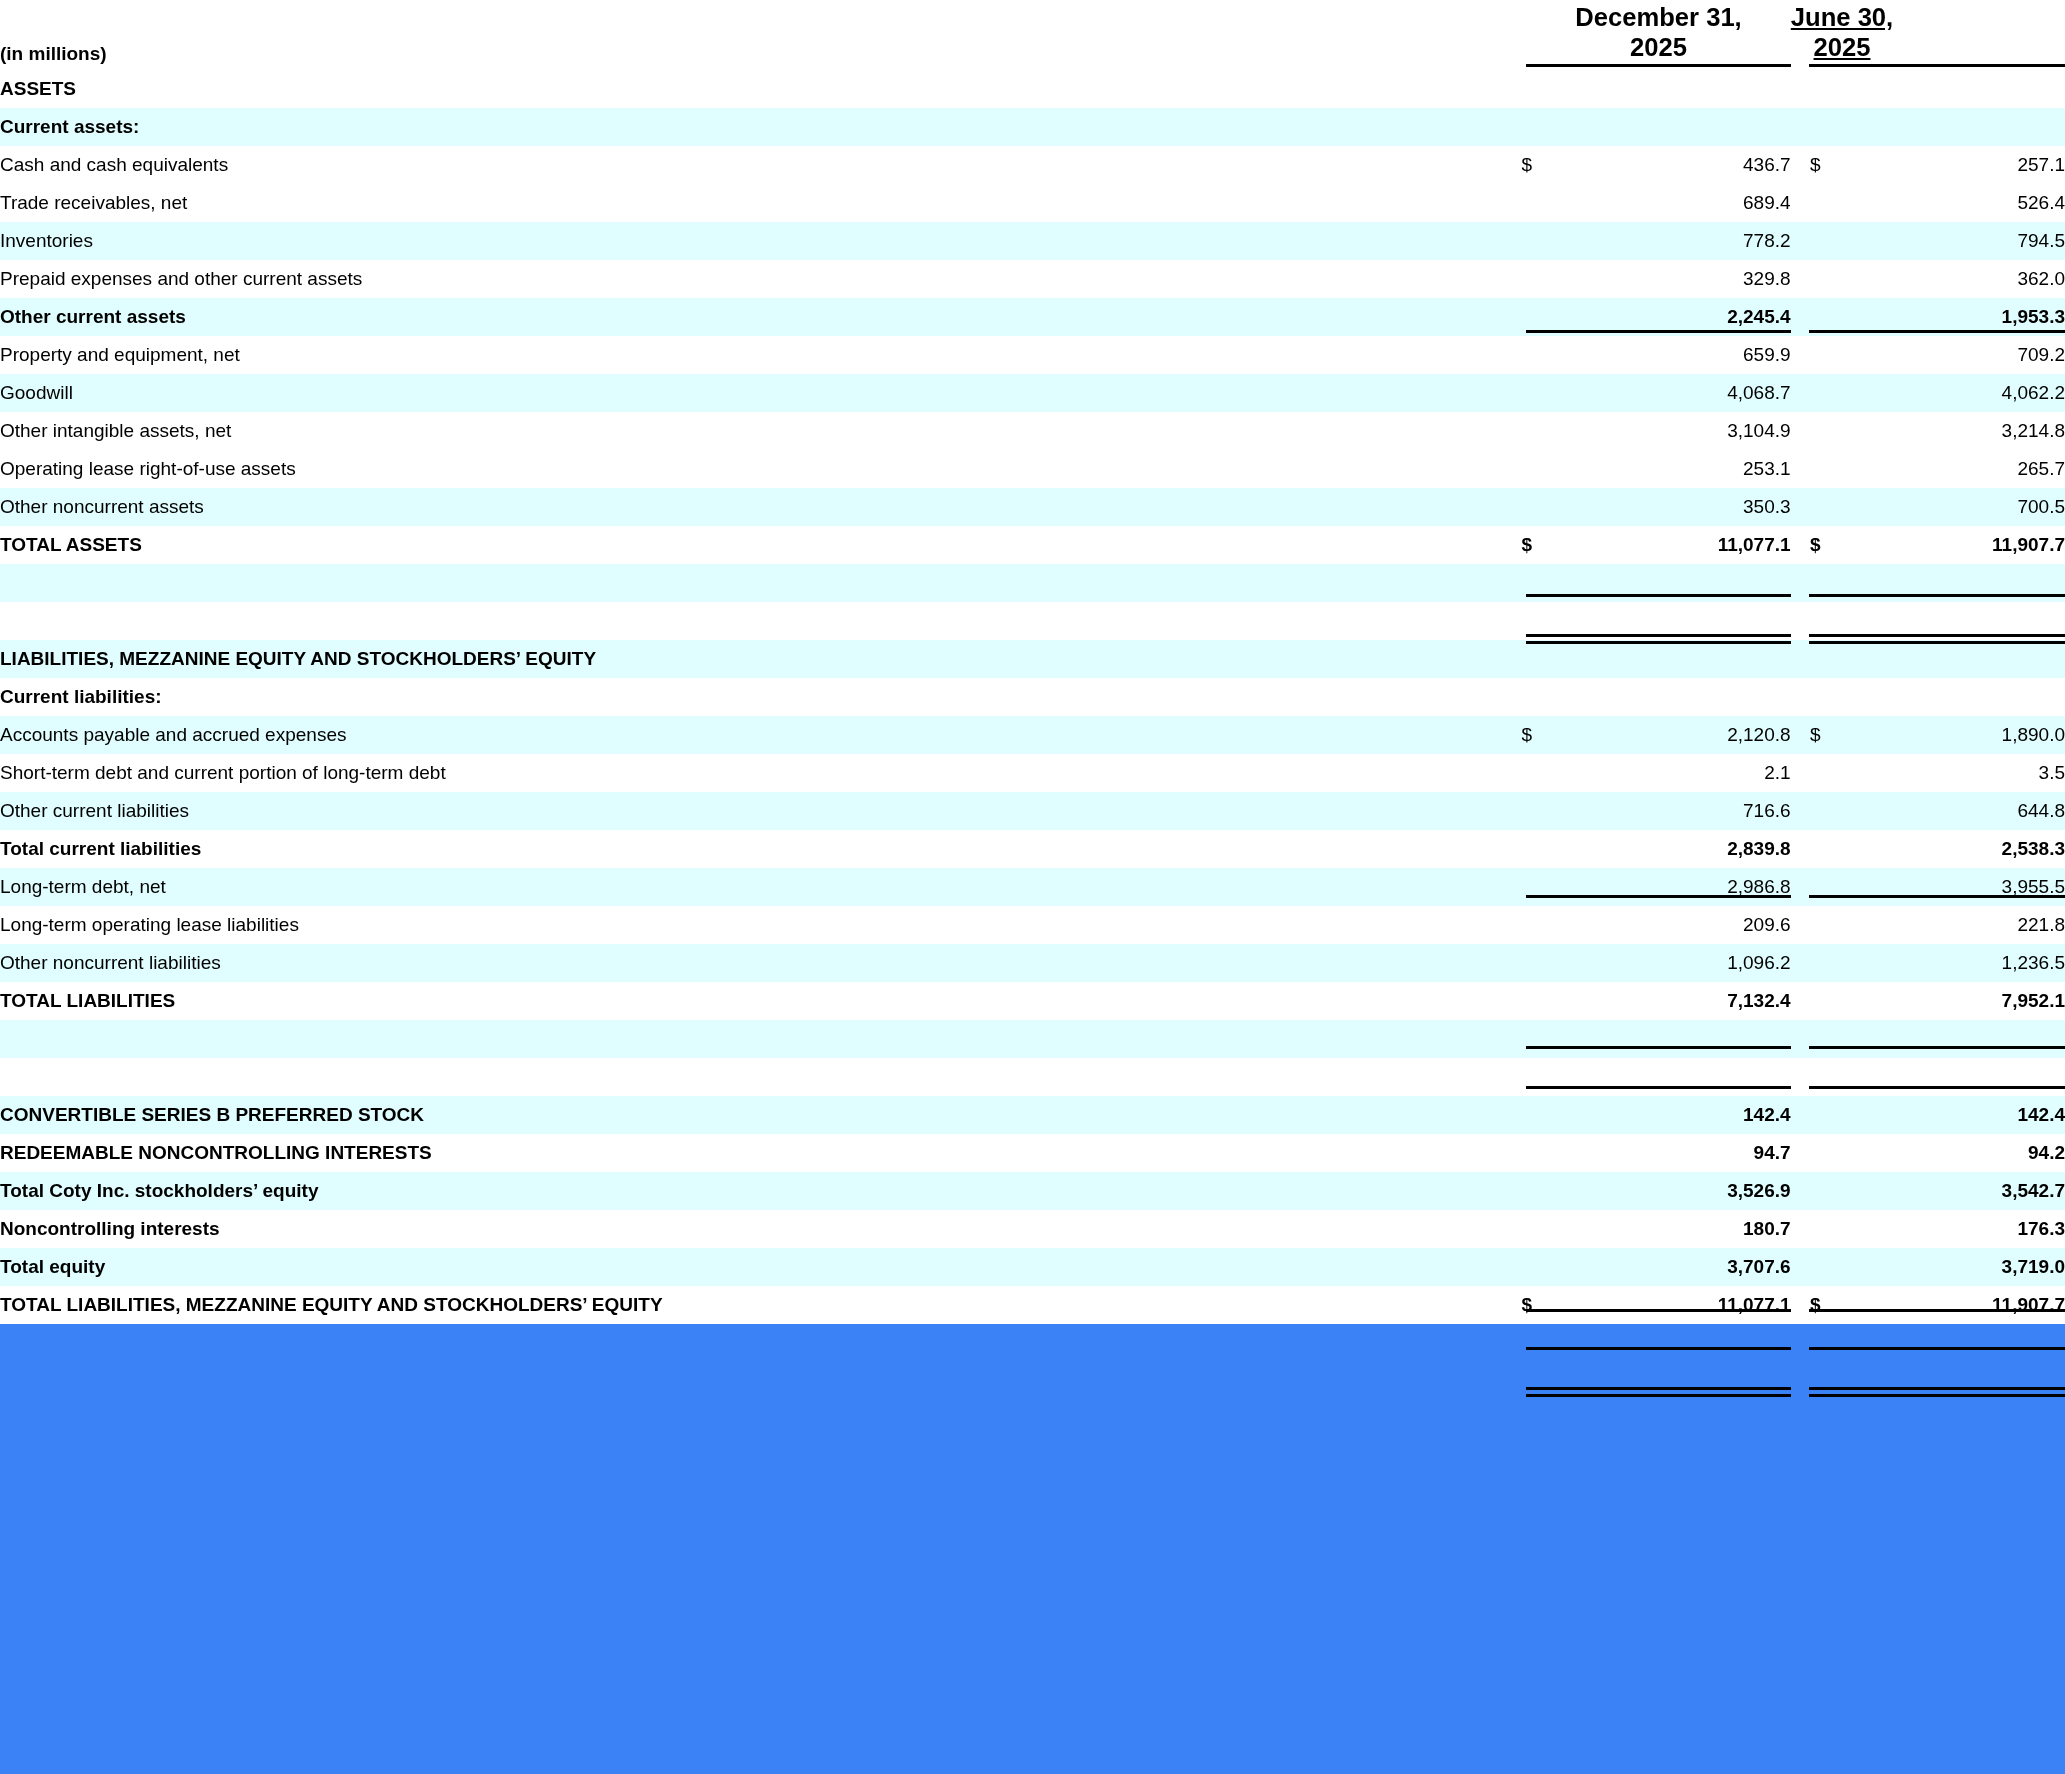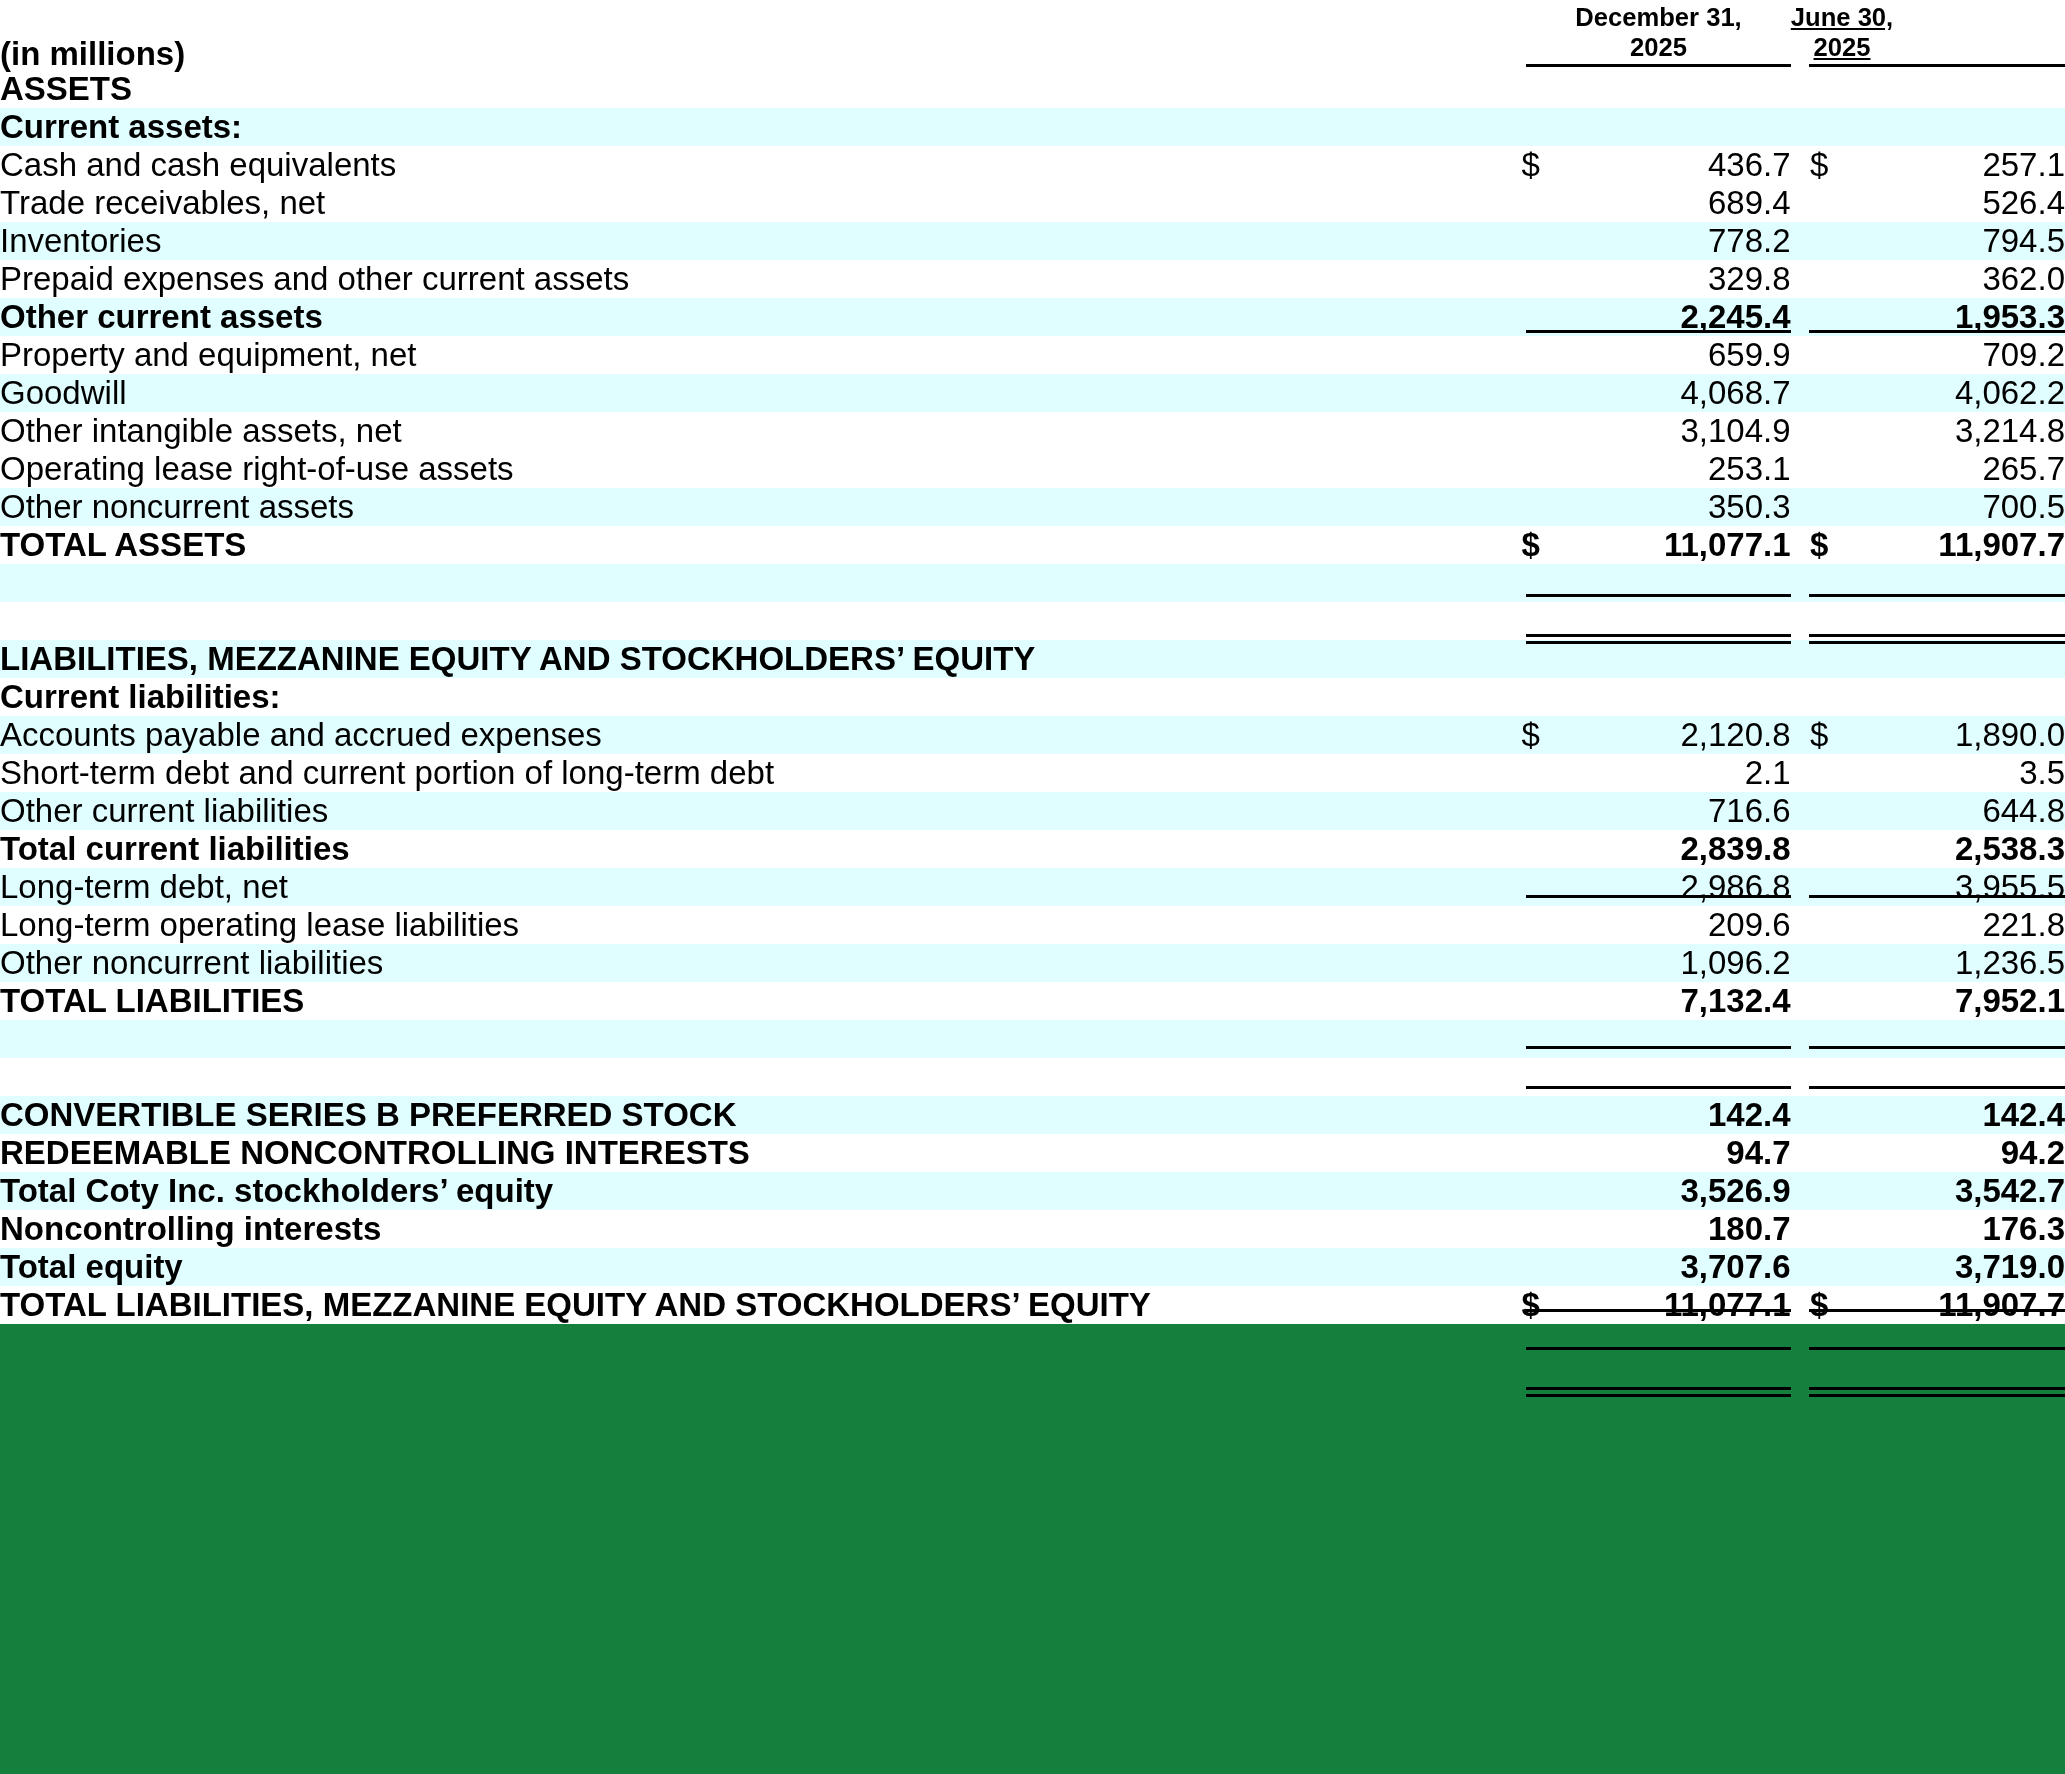--- a/index.html
+++ b/index.html
@@ -10,28 +10,28 @@
   body {
     font-family: "Liberation Sans", sans-serif;
     color: #000000;
     -webkit-font-smoothing: antialiased;
   }
   #sheet {
     position: relative;
     width: 2065px;
     height: 1775px;
     overflow: hidden;
-    background: #15803d;
+    background: #3b82f6;
   }
 
   table.bs {
     width: 2065px;
     border-collapse: collapse;
     table-layout: fixed;
-    font-size: 33px;
+    font-size: 19px;
   }
 
   
   col.c-label  { width: 1521px; }
   col.c-cur1   { width: 42px;  }
   col.c-val1   { width: 227px; }
   col.c-gap    { width: 19.3px;  }
   col.c-cur2   { width: 42px;  }
   col.c-val2   { width: 213px; }
 

